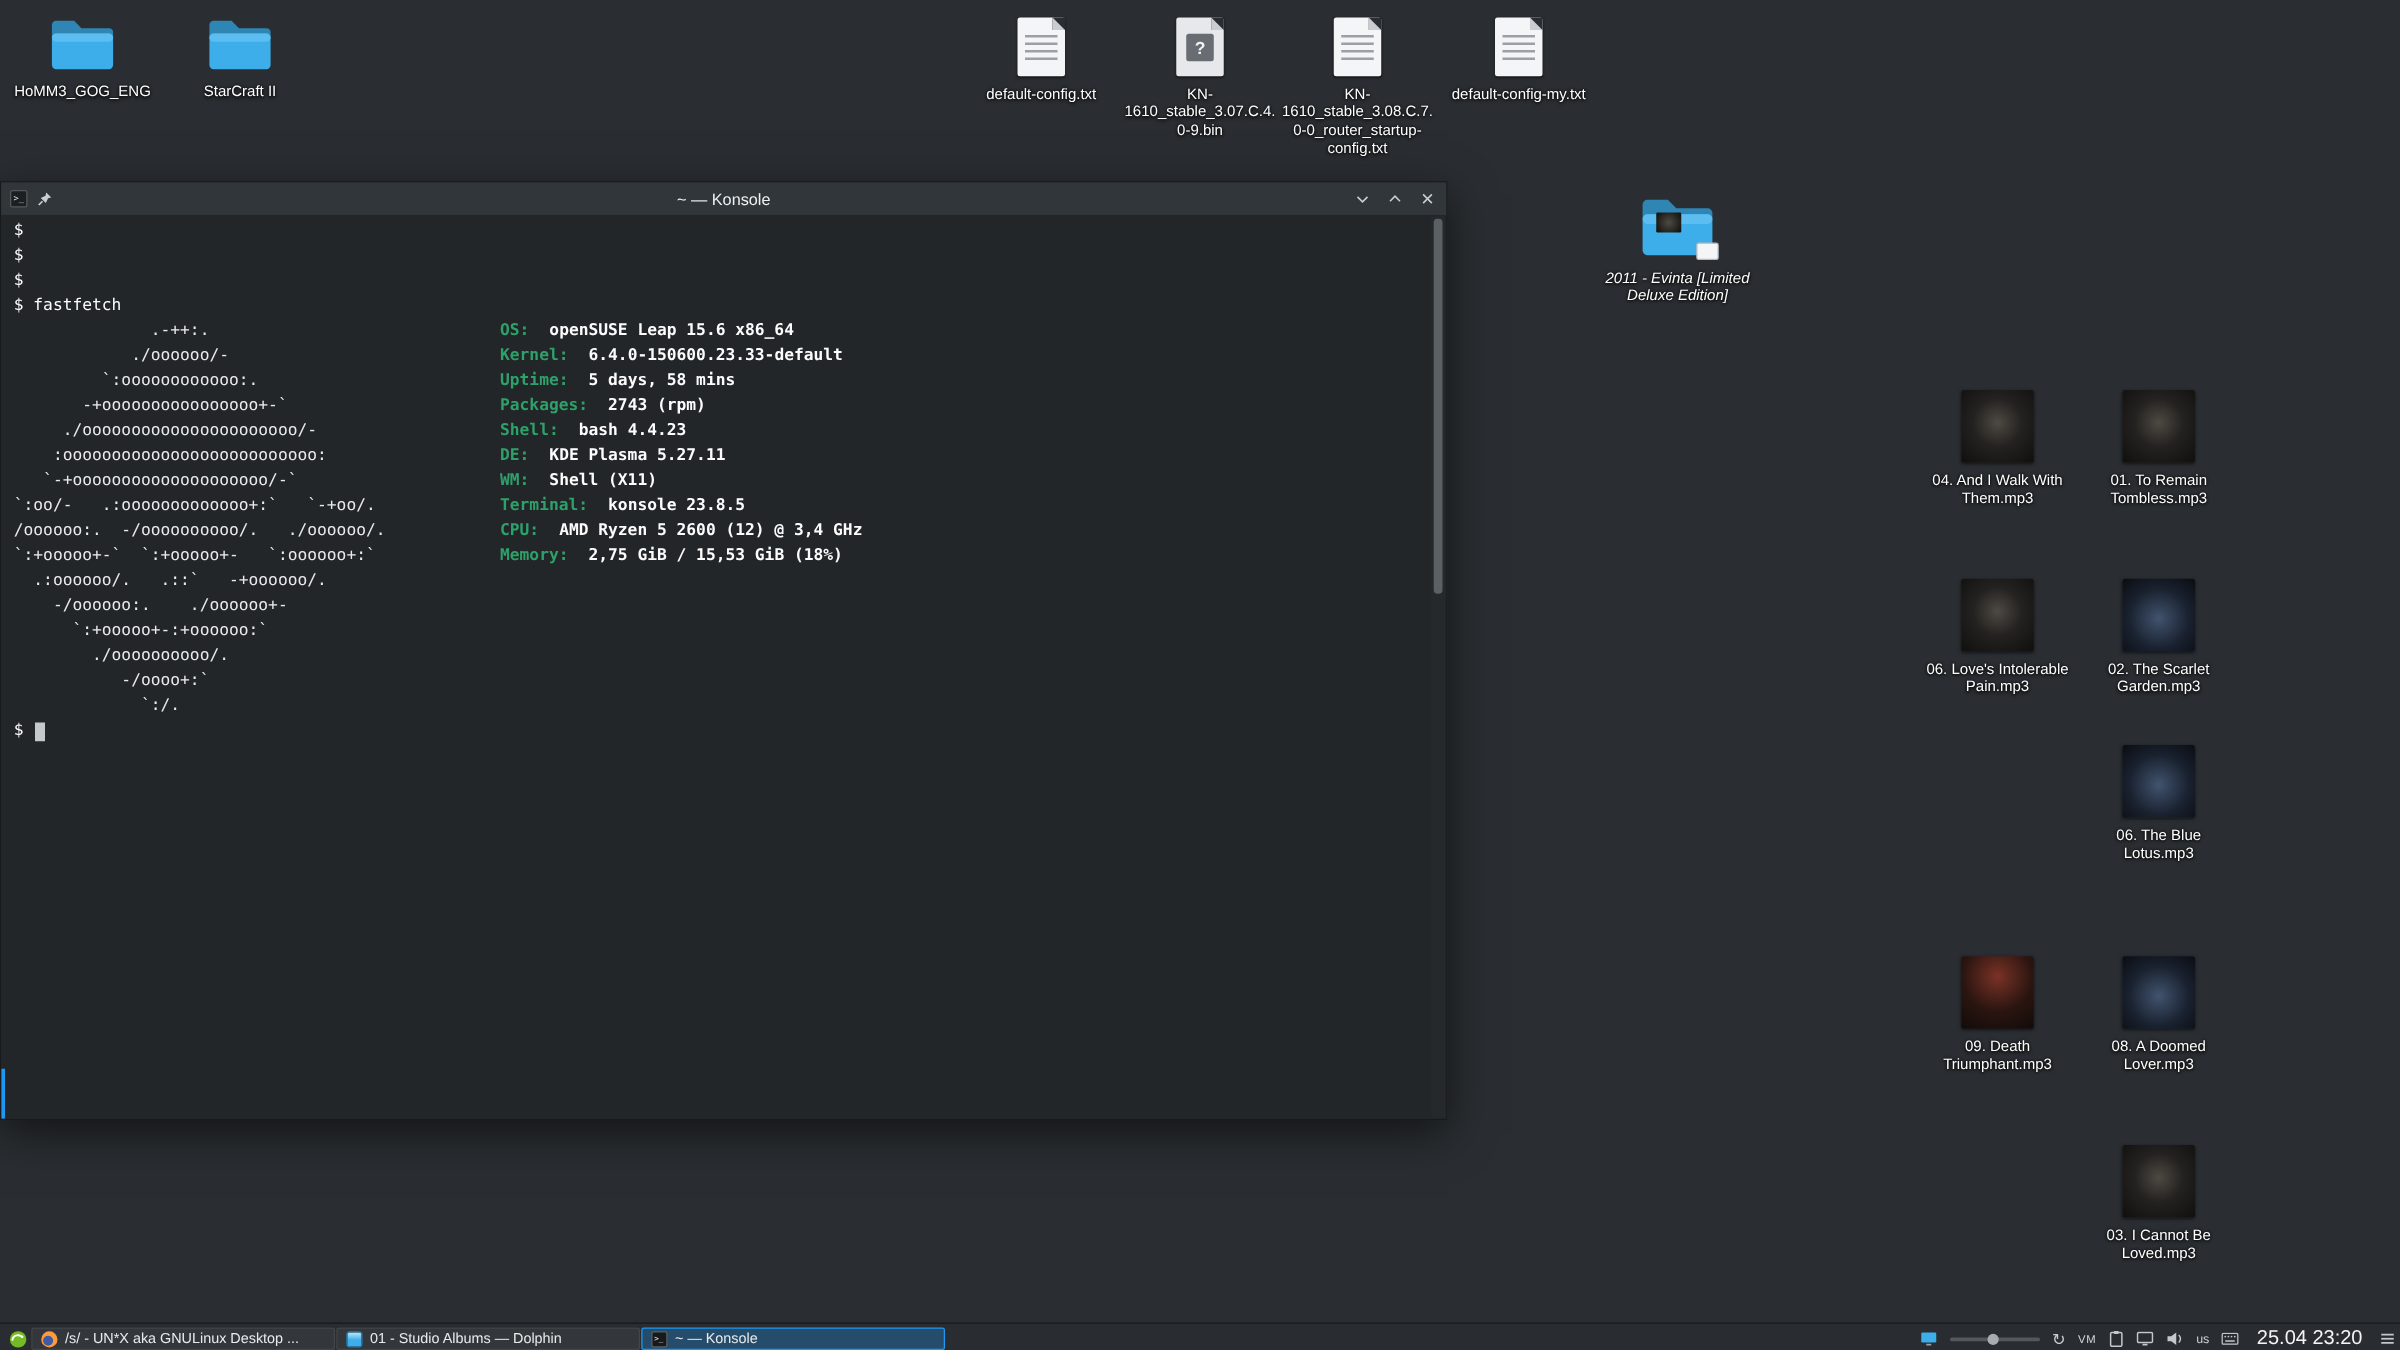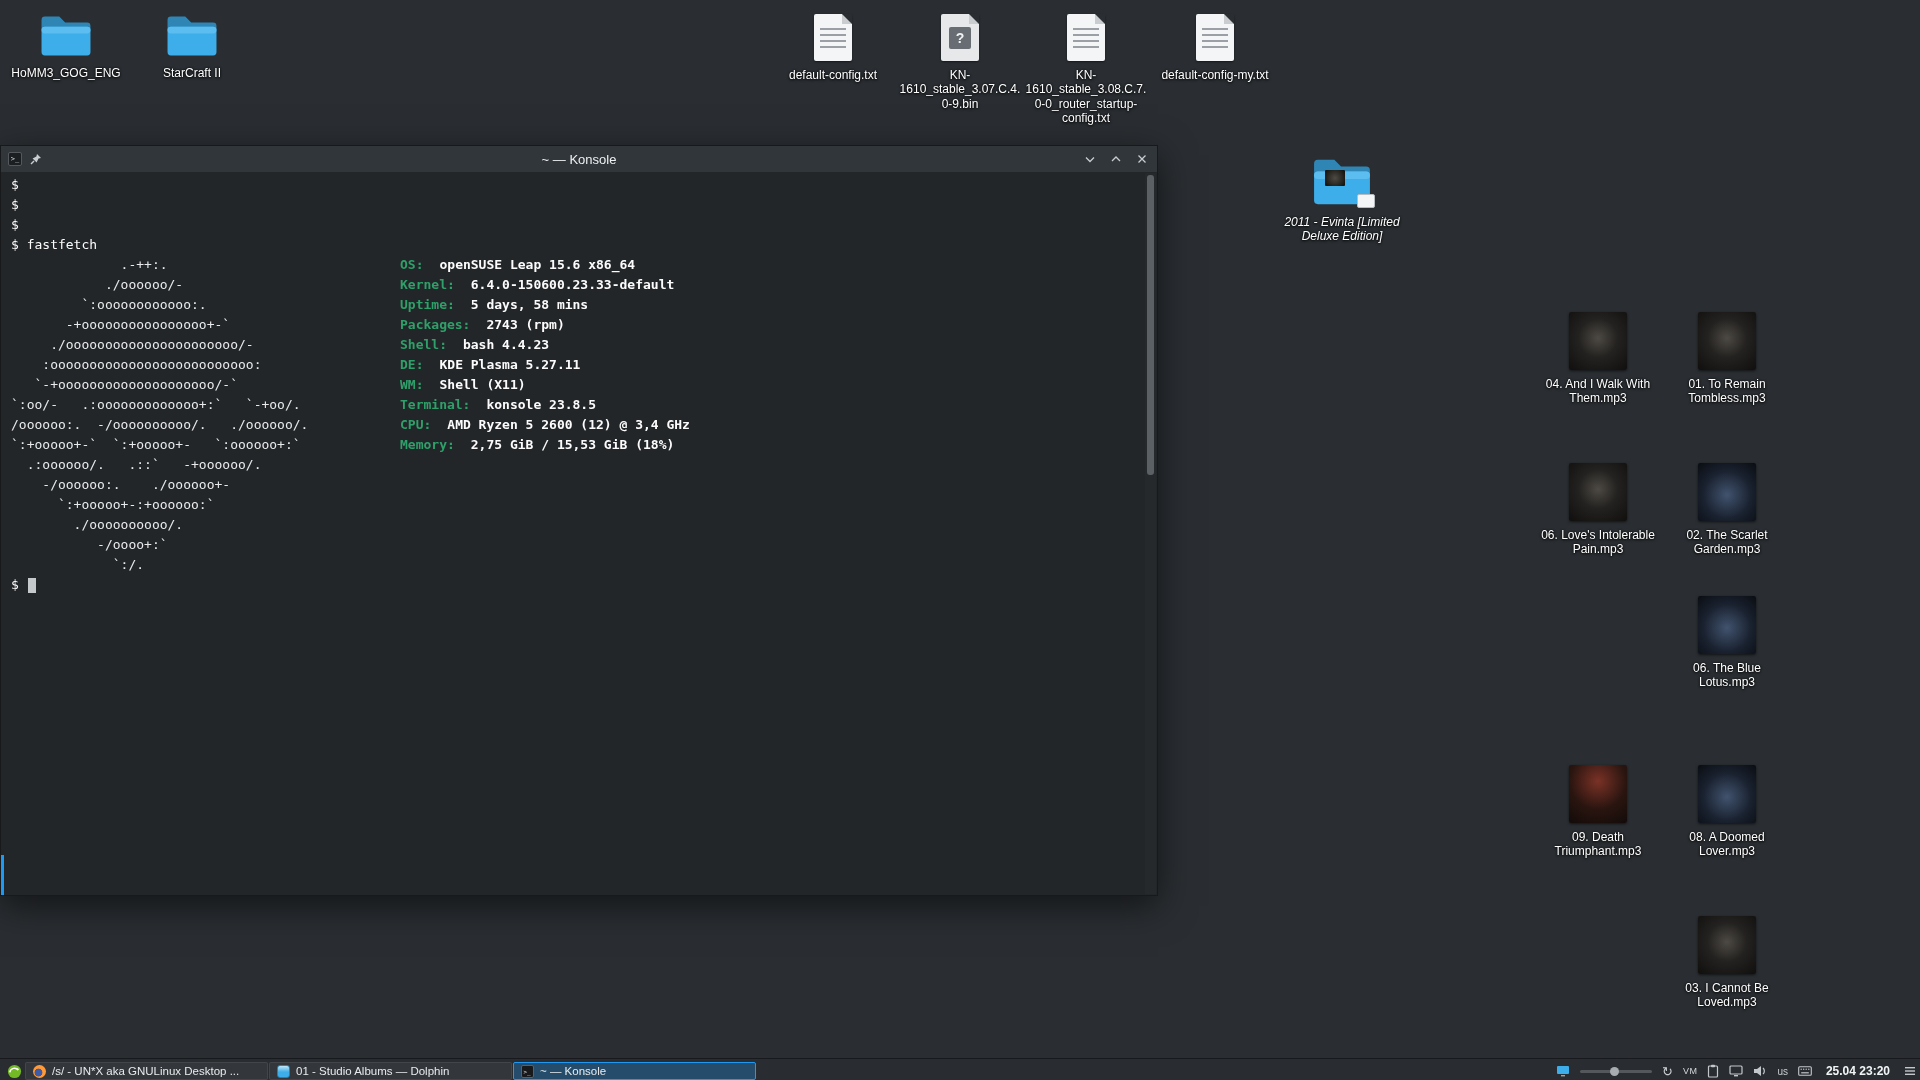--- a/index.html
+++ b/index.html
@@ -90,21 +90,21 @@
     display:flex; align-items:center; justify-content:center; }
 
   .tray { margin-left:auto; display:flex; align-items:center; gap:10px; }
   .tray-item { display:flex; align-items:center; justify-content:center; height:18px; cursor:pointer; }
   .tray-text { font-size:10px; color:#c8cdd1; }
   .vm-text { font-size:9px; font-weight:normal; color:#d4d8db; letter-spacing:.5px; }
   .updates-glyph { font-size:13px; color:#c8cdd1; line-height:1; }
   .slider-track { width:72px; height:3px; background:#54585c; border-radius:2px; position:relative; }
   .slider-knob { position:absolute; left:30px; top:-3px; width:9px; height:9px;
     border-radius:50%; background:#a7acb1; }
-  .clock { font-size:12px; font-weight:bold; color:#f2f4f5; white-space:nowrap;
+  .clock { font-size:16px; font-weight:normal; color:#f2f4f5; white-space:nowrap;
     cursor:pointer; padding:0 4px; }
 </style>
 </head>
 <body>
 
 <div>
 
   <div class="dicon" style="left:0px; top:13px; width:132px;">
     <svg class="folder-svg" width="54" height="46" viewBox="0 0 64 54">
       <path d="M3 8 a4 4 0 0 1 4-4 h17 l7 7 h26 a4 4 0 0 1 4 4 v4 H3 z" fill="#2f86b5"></path>

